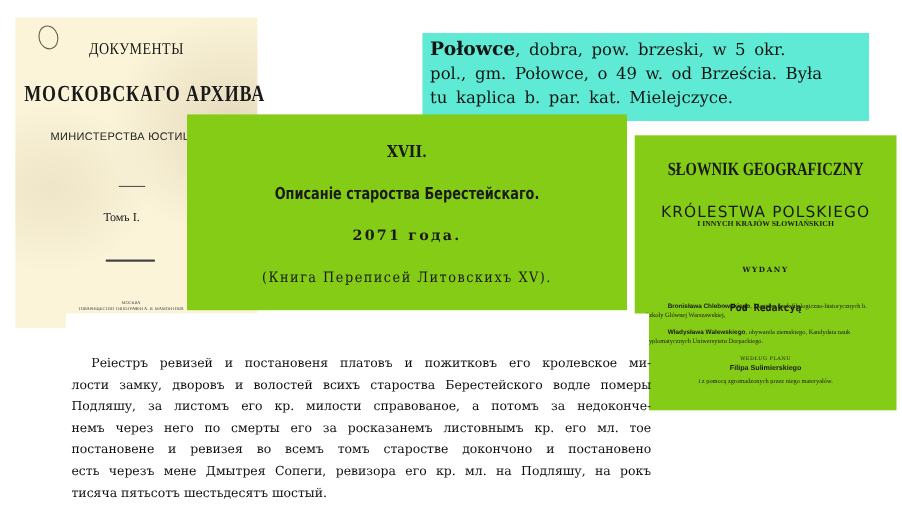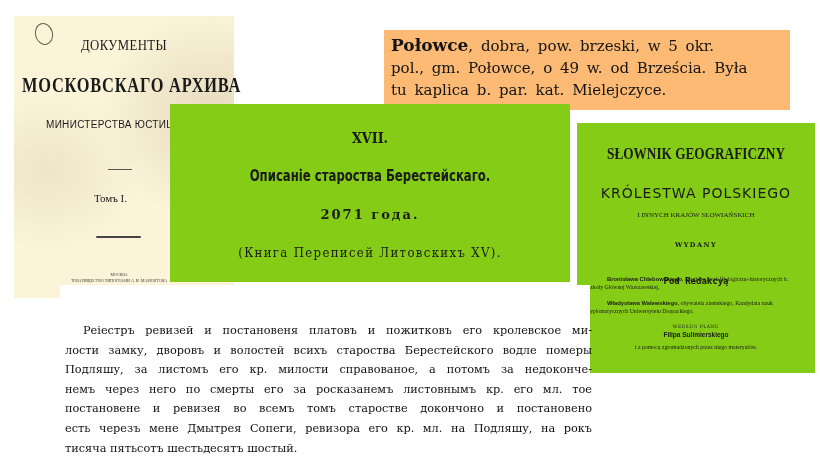--- a/index.html
+++ b/index.html
@@ -39,42 +39,42 @@
     position:absolute; left:80px; top:176px; font-family:"Liberation Serif", serif; font-size:11px;text-align:center;
   }
   .cover .rule2 { position:absolute; left:82px; top:220px; width:45px; height:2px; background:#444; border-radius:1px; }
   .cover .imprint {
     position:absolute; left:40px; top:256px; width:130px; text-align:center;
     font-family:"Liberation Serif", serif; font-size:4px; line-height:6px; color:#444;
   }
 
   .polowce {
     position:absolute; left:384px; top:30px; width:406px; height:80px;
-    background:#fdba74;
+    background:#5eead4;
     font-family:"DejaVu Serif", serif; font-size:15px; line-height:22px; color:#141414;
     padding:4px 0 0 7px; box-sizing:border-box;
   }
   .polowce .line { white-space:nowrap; word-spacing:3px; }
   .polowce b { font-size:17px; }
 
   .slownik {
     position:absolute; left:577px; top:123px; width:238px; height:250px;
     background:#84cc16; text-align:center; color:#1a1a1a;
   }
   .slownik .s1 {
     position:absolute; left:0; right:0; top:21px;
     font-family:"Liberation Serif", serif; font-size:17px; font-weight:bold;
     transform:scaleX(0.78); white-space:nowrap;
   }
   .slownik .s2 {
     position:absolute; left:0; right:0; top:62px;
     font-family:"DejaVu Sans", sans-serif; font-size:14px; letter-spacing:1px; white-space:nowrap;
   }
   .slownik .s3 {
-    position:absolute; left:0; right:0; top:88px; font-family:"Liberation Serif", serif; font-size:7px; font-weight:normal;
+    position:absolute; left:0; right:0; top:76px; font-family:"Liberation Serif", serif; font-size:7px; font-weight:bold;
   }
   .slownik .s4 { position:absolute; left:0; right:0; top:118px; font-size:6.5px; font-weight:bold; letter-spacing:1.5px; }
   .slownik .s5 { position:absolute; left:0; right:0; top:133px; font-family:"DejaVu Sans Mono", monospace; font-size:9px; font-weight:bold;margin-top:20px; }
   .slownik .para {
     position:absolute; left:10px; right:10px; font-family:"Liberation Serif", serif; font-size:5.8px;
     line-height:8px; text-align:left; text-indent:20px;
   }
   .slownik .p1 { top:152px; }
   .slownik .p2 { top:176px; }
   .slownik .para b { font-family:"Liberation Sans", sans-serif; }

